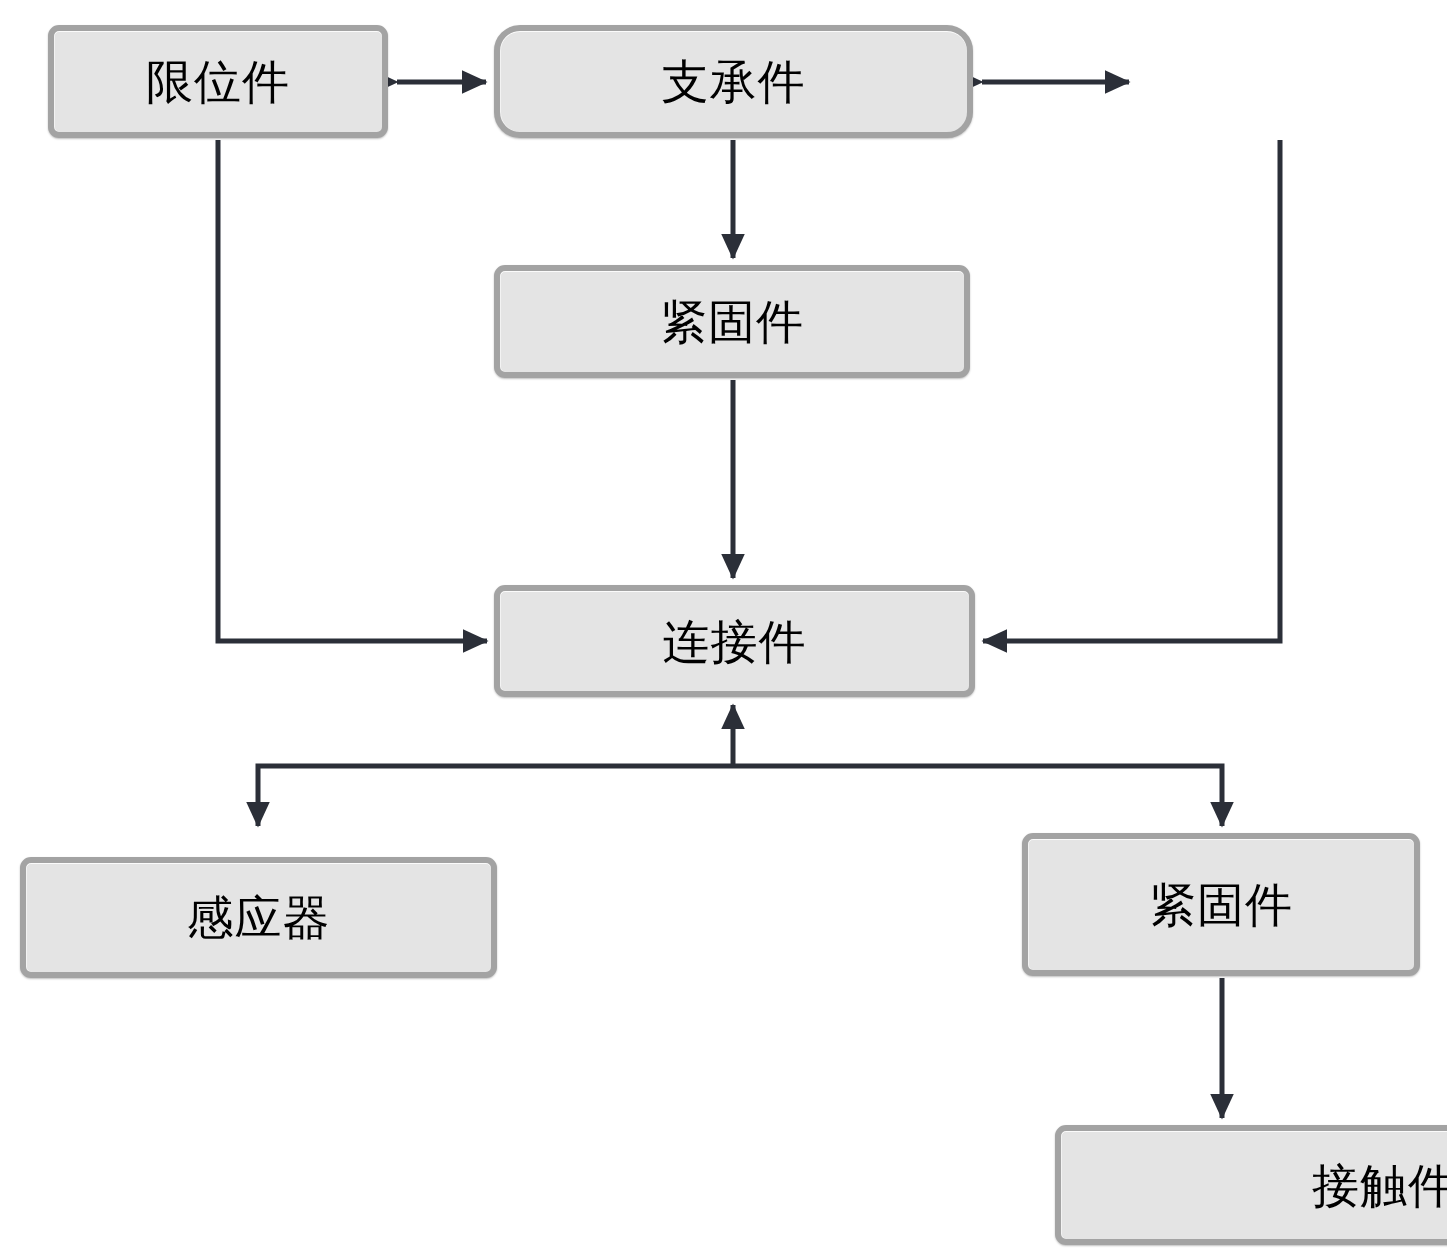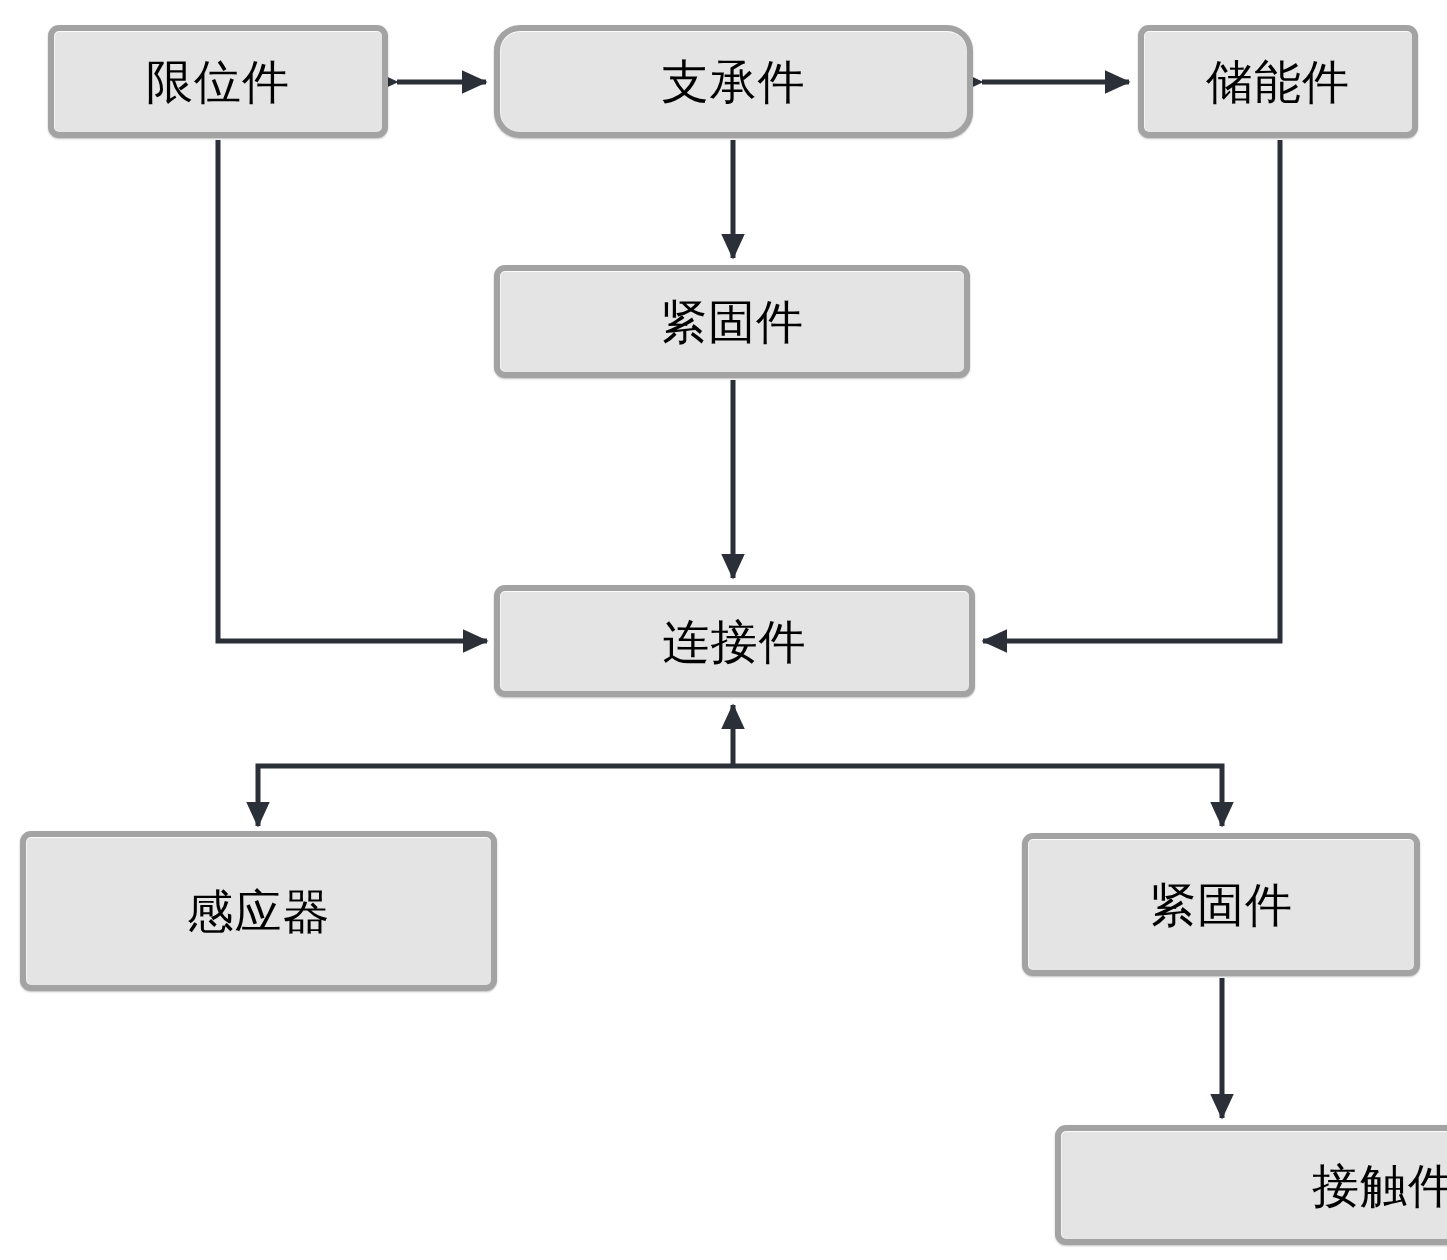--- a/index.html
+++ b/index.html
@@ -106,33 +106,30 @@
   </svg>
 
   <div class="node" style="left:48px; top:25px; width:340px; height:113px;">
     <span class="node-label">限位件</span>
   </div>
 
   <div class="node" style="left:494px; top:25px; width:479px; height:113px;border-radius:26px;">
     <span class="node-label">支承件</span>
   </div>
 
-  <div class="node" style="left:1138px; top:25px; width:280px; height:113px;">
-    <span class="node-label">储能件</span>
-  </div>
 
   <div class="node" style="left:494px; top:265px; width:476px; height:113px;">
     <span class="node-label">紧固件</span>
   </div>
 
   <div class="node" style="left:494px; top:585px; width:481px; height:112px;">
     <span class="node-label">连接件</span>
   </div>
 
-  <div class="node" style="left:20px; top:831px; width:477px; height:160px;">
+  <div class="node" style="left:20px; top:857px; width:477px; height:121px;">
     <span class="node-label">感应器</span>
   </div>
 
   <div class="node" style="left:1022px; top:833px; width:398px; height:143px;">
     <span class="node-label">紧固件</span>
   </div>
 
   <div class="node" style="left:1055px; top:1125px; width:407px; height:120px;justify-content:flex-end;">
     <span class="node-label">接触件</span>
   </div>

